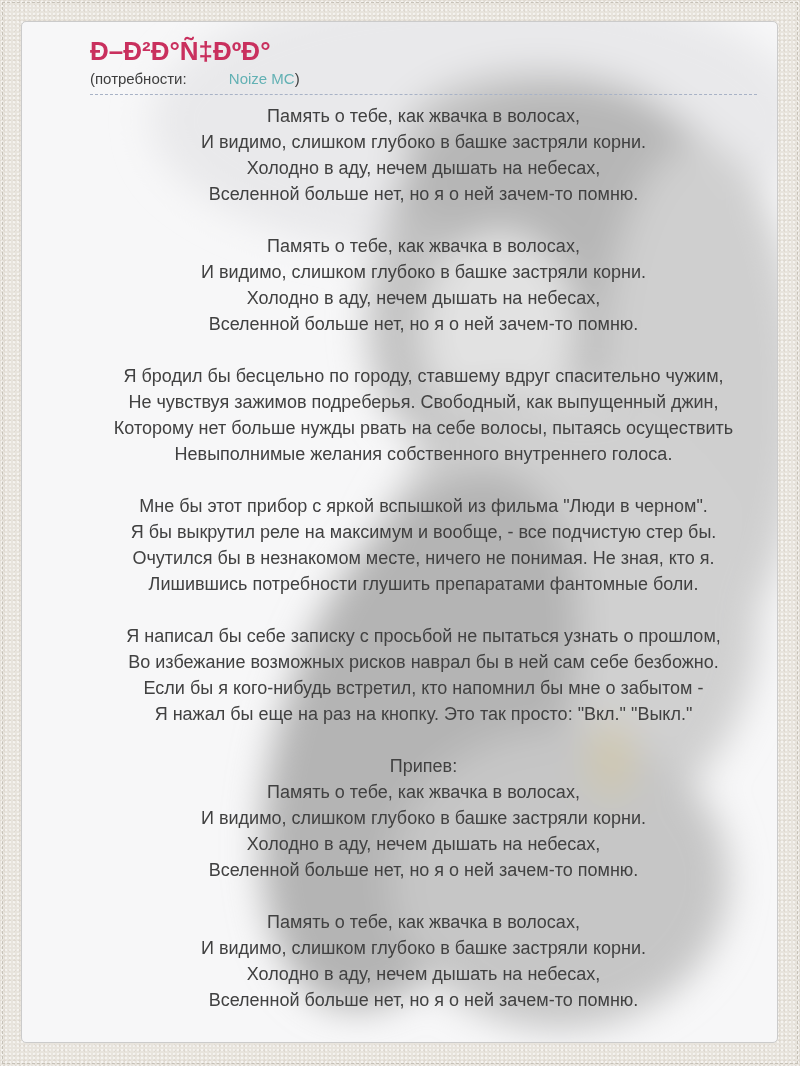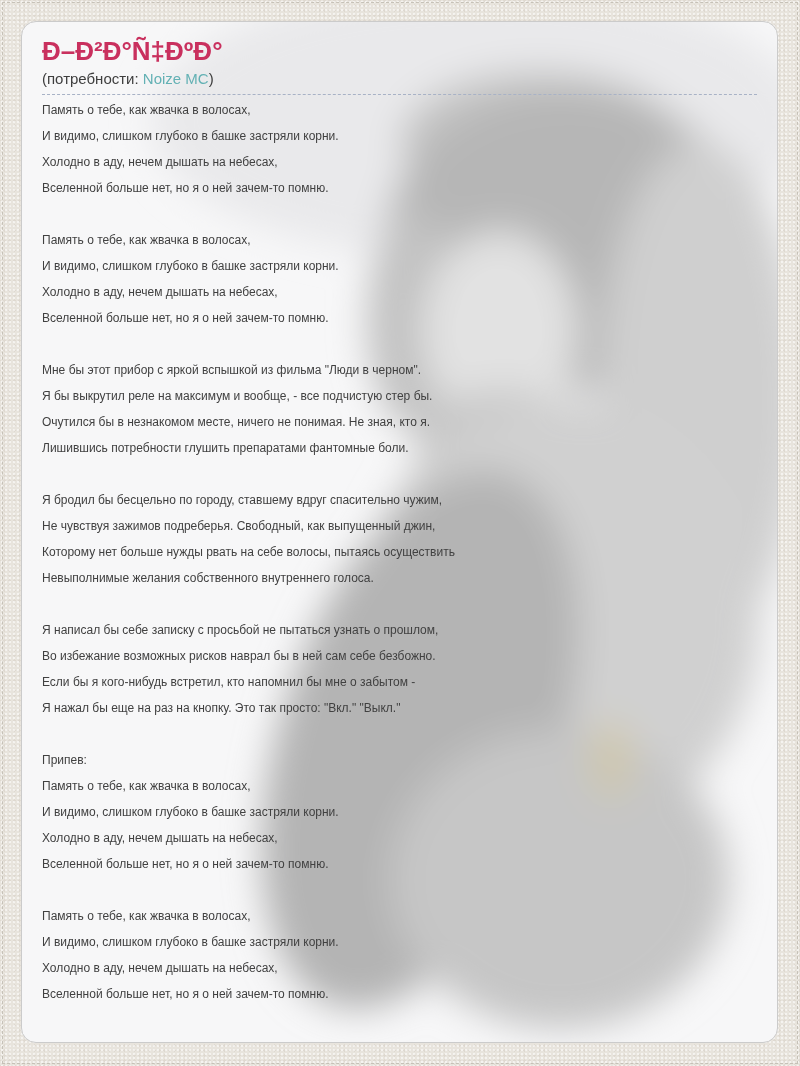--- a/index.html
+++ b/index.html
@@ -19,46 +19,48 @@
   .frame{
     position:absolute;inset:2px;
     border:1px dashed var(--frame_dash,#c6c1b7);
     pointer-events:none;
   }
   .card{
     position:absolute;left:21px;top:21px;width:757px;height:1022px;
     box-sizing:border-box;
     background:var(--card_bg,#f7f7f8);
     border:1px solid var(--card_border,#cbcbcb);
-    border-radius:15px;
+    border-radius:5px;
     overflow:hidden;
+    padding-left:48px;
   }
   .bg-photo{position:absolute;left:0;top:0;width:100%;height:100%;}
   .content{position:relative;padding:15px 20px 0;z-index:1;}
   h1.title{
     margin:0 0 3px;
     font-size:26px;line-height:1.15;font-weight:bold;
     color:var(--title,#c9305e);
   }
   .subtitle{
     font-size:15px;line-height:18px;
     color:var(--subtitle_text,#3e3e3e);
   }
   .subtitle a{
     color:var(--artist_link,#63b1b4);
-    text-decoration:none;cursor:pointer;
+    text-decoration:none;cursor:pointer;margin-left:38px;
   }
   .divider{
     height:0;border-bottom:1px dashed var(--divider_dash,#a8b2c6);
     margin-top:6px;
   }
   .lyrics{
-    margin-top:2px;
-    font-size:12px;line-height:26px;
+    margin-top:8px;
+    font-size:18px;line-height:26px;
     color:var(--lyrics_text,#414141);
+    text-align:center;
   }
   .lyrics p{margin:0 0 26px;}
   .lyrics p:last-child{margin-bottom:0;}
 </style>
 </head>
 <body>
 
 <div class="page">
   <div class="frame"></div>
 
@@ -91,21 +93,21 @@
         <div class="subtitle">
           <span>(потребности:</span>
           <a>Noize MC</a><span>)</span>
         </div>
         <div class="divider"></div>
       </header>
 
       <div class="lyrics" id="lyrics">
           <p>Память о тебе, как жвачка в волосах,<br>И видимо, слишком глубоко в башке застряли корни.<br>Холодно в аду, нечем дышать на небесах,<br>Вселенной больше нет, но я о ней зачем-то помню.</p>
           <p>Память о тебе, как жвачка в волосах,<br>И видимо, слишком глубоко в башке застряли корни.<br>Холодно в аду, нечем дышать на небесах,<br>Вселенной больше нет, но я о ней зачем-то помню.</p>
+          <p>Я бродил бы бесцельно по городу, ставшему вдруг спасительно чужим,<br>Не чувствуя зажимов подреберья. Свободный, как выпущенный джин,<br>Которому нет больше нужды рвать на себе волосы, пытаясь осуществить<br>Невыполнимые желания собственного внутреннего голоса.</p>
           <p>Мне бы этот прибор с яркой вспышкой из фильма "Люди в черном".<br>Я бы выкрутил реле на максимум и вообще, - все подчистую стер бы.<br>Очутился бы в незнакомом месте, ничего не понимая. Не зная, кто я.<br>Лишившись потребности глушить препаратами фантомные боли.</p>
-          <p>Я бродил бы бесцельно по городу, ставшему вдруг спасительно чужим,<br>Не чувствуя зажимов подреберья. Свободный, как выпущенный джин,<br>Которому нет больше нужды рвать на себе волосы, пытаясь осуществить<br>Невыполнимые желания собственного внутреннего голоса.</p>
           <p>Я написал бы себе записку с просьбой не пытаться узнать о прошлом,<br>Во избежание возможных рисков наврал бы в ней сам себе безбожно.<br>Если бы я кого-нибудь встретил, кто напомнил бы мне о забытом -<br>Я нажал бы еще на раз на кнопку. Это так просто: "Вкл." "Выкл."</p>
           <p>Припев:<br>Память о тебе, как жвачка в волосах,<br>И видимо, слишком глубоко в башке застряли корни.<br>Холодно в аду, нечем дышать на небесах,<br>Вселенной больше нет, но я о ней зачем-то помню.</p>
           <p>Память о тебе, как жвачка в волосах,<br>И видимо, слишком глубоко в башке застряли корни.<br>Холодно в аду, нечем дышать на небесах,<br>Вселенной больше нет, но я о ней зачем-то помню.</p>
         </div>
     </div>
   </div>
 </div>
 
 </body></html>

